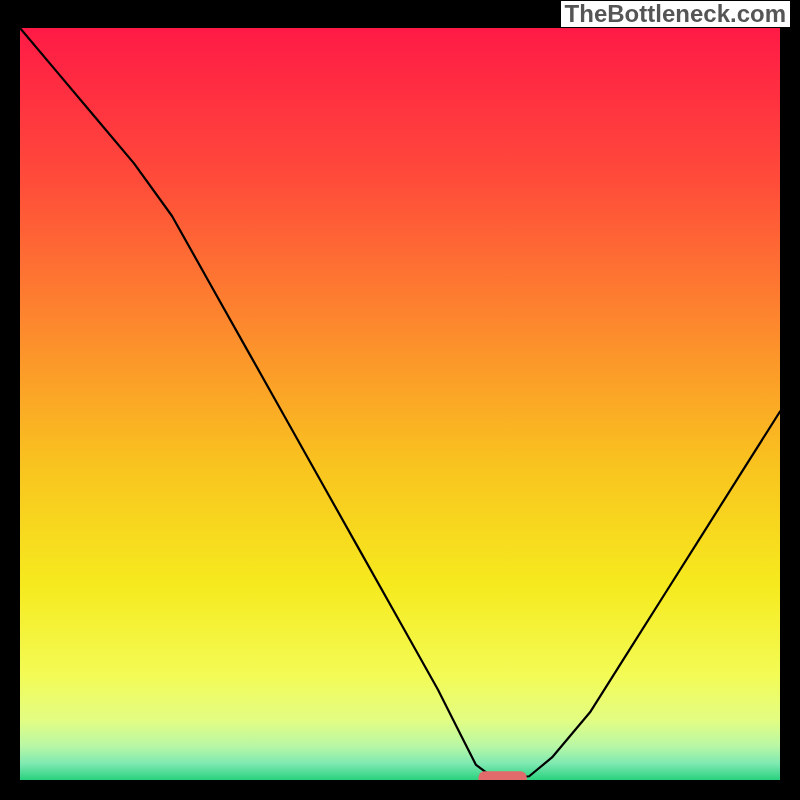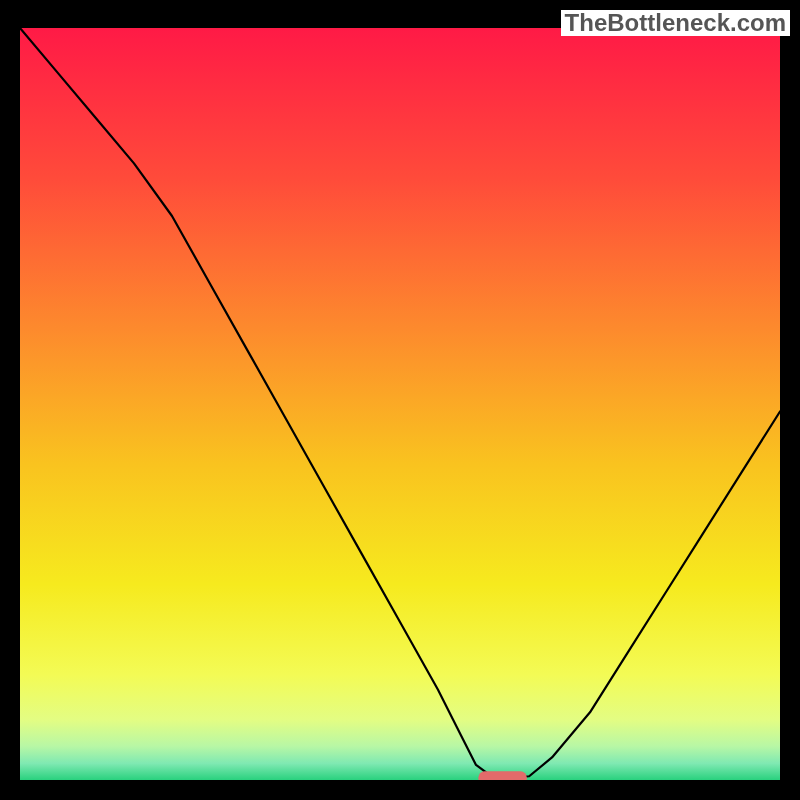--- a/index.html
+++ b/index.html
@@ -12,21 +12,21 @@
     font-family: Arial, Helvetica, sans-serif;
   }
   .frame {
     position: relative;
     width: 800px;
     height: 800px;
     background: #000;
   }
   .watermark {
     position: absolute;
-    top: 10px;
+    top: 1px;
     right: 10px;
     color: #555;
     font-size: 24px;
     font-weight: 600;
     z-index: 20;
     background: #fff;
     padding: 0 4px;
     line-height: 1.1;
   }
   svg.plot {

